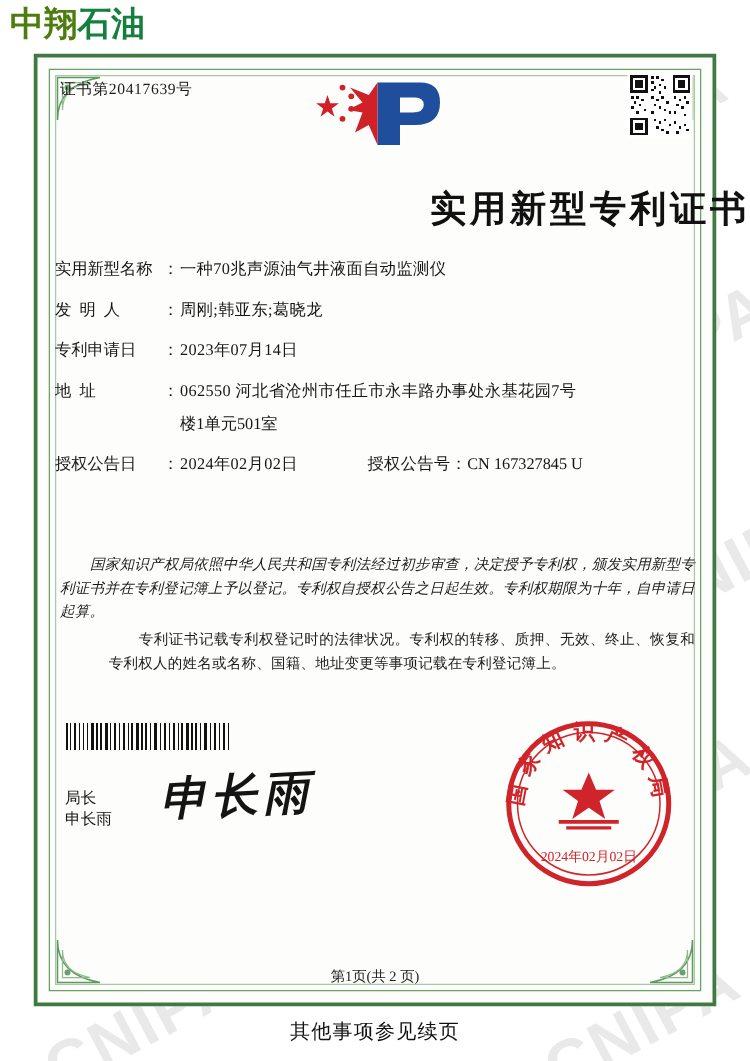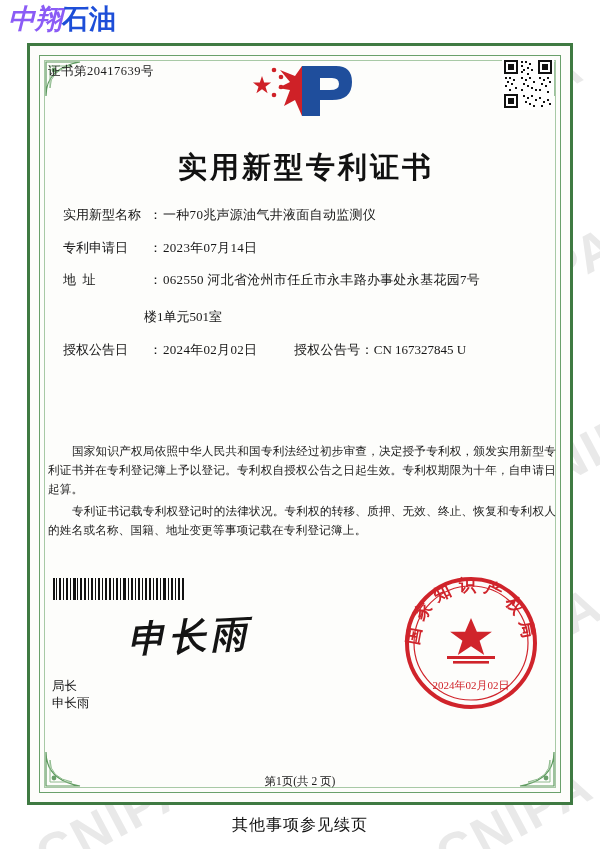--- a/index.html
+++ b/index.html
@@ -34,22 +34,22 @@
     left: 8px;
     top: 4px;
     z-index: 6;
     font-family: "Liberation Sans", sans-serif;
     font-weight: 700;
     font-size: 27px;
     letter-spacing: 0px;
     line-height: 30px;
     white-space: nowrap;
   }
-  .logo .red { color: #8b5cf6; font-style: italic; }
-  .logo .blue { color: #1d4ed8; }
+  .logo .red { color: #4d7c0f; }
+  .logo .blue { color: #15803d; }
 
   
   .cert {
     position: absolute;
     left: 27px;
     top: 43px;
     width: 546px;
     height: 762px;
     background: #fdfdfb;
     border: 3px solid #3f7a42;
@@ -117,21 +117,21 @@
     top: 60px;
     transform: translateX(-50%);
     width: 120px;
     height: 62px;
   }
 
   .title {
     position: absolute;
     left: 12px; right: 0;
     top: 148px;
-    text-align: center;
+    text-align: right;
     font-size: 29px;
     font-weight: 700;
     letter-spacing: 3px;
     color: #111;
     font-family: "Liberation Serif", serif;
   }
 
   .fields {
     position: absolute;
     left: 44px;
@@ -143,37 +143,36 @@
     margin-bottom: 12.5px;
     font-size: 13px;
     color: #161616;
     line-height: 20px;
   }
   .flabel {
     display: inline-block;
     width: 86px;
     vertical-align: top;
     letter-spacing: 0px;
-    padding-left: 19px;
   }
   .flabel.sp { letter-spacing: 6.5px; }
   .fcolon {
     display: inline-block;
     width: 14px;
     vertical-align: top;
   }
   .fvalue {
     display: inline-block;
     vertical-align: top;
     letter-spacing: 0.3px;
     text-align: right;
   }
   .faddr2 {
     margin-left: 100px;
-    margin-top: 17px;
+    margin-top: 6px;
     display: block;
     font-size: 13px;
   }
   .frow-inline2 {
     position: absolute;
     left: 250px;
     top: 0;
     font-size: 13px;
   }
   .frow-inline2 .lbl { letter-spacing: 0.3px; text-align: right; }
@@ -182,40 +181,39 @@
     position: absolute;
     left: 48px;
     right: 44px;
     font-size: 11.6px;
     line-height: 19px;
     color: #1b1b1b;
     text-align: justify;
     text-indent: 24px;
     letter-spacing: 0.2px;
   }
-  .para1 { top: 442px; }
-  .para2 { top: 502px; }
+  .para1 { top: 442px; font-style: italic; }
+  .para2 { top: 502px; margin-left: 39px; }
 
   .barcode {
     position: absolute;
     left: 52px;
     top: 578px;
     width: 132px;
     height: 22px;
   }
   .barcode svg { display: block; }
 
   .sig-label {
     position: absolute;
     left: 52px;
     top: 630px;
     font-size: 12.5px;
     line-height: 17px;
     color: #151515;
-    margin-top: 48px;
   }
   .sig-script {
     position: absolute;
     left: 128px;
     top: 612px;
     font-size: 37px;
     font-family: "Liberation Serif", serif;
     font-style: italic;
     font-weight: 700;
     color: #141414;
@@ -390,20 +388,21 @@
         <circle cx="41" cy="27" r="2.3"></circle>
         <circle cx="34" cy="35" r="2.3"></circle>
       </g>
     </svg>
   </div>
 
   <div class="title">实用新型专利证书</div>
 
   <div class="fields" id="fields">
       <div class="frow"><span class="flabel">实用新型名称</span><span class="fcolon">：</span><span class="fvalue">一种70兆声源油气井液面自动监测仪</span></div>
+      <div class="frow"><span class="flabel sp">发明人</span><span class="fcolon">：</span><span class="fvalue">周刚;韩亚东;葛晓龙</span></div>
       <div class="frow"><span class="flabel">专利申请日</span><span class="fcolon">：</span><span class="fvalue">2023年07月14日</span></div>
       <div class="frow"><span class="flabel sp">地址</span><span class="fcolon">：</span><span class="fvalue">062550 河北省沧州市任丘市永丰路办事处永基花园7号</span><span class="faddr2">楼1单元501室</span></div>
       <div class="frow"><span class="flabel">授权公告日</span><span class="fcolon">：</span><span class="fvalue">2024年02月02日</span><span class="frow-inline2"><span class="lbl">授权公告号：</span><span>CN 167327845 U</span></span></div>
     </div>
 
   <div class="para para1">国家知识产权局依照中华人民共和国专利法经过初步审查，决定授予专利权，颁发实用新型专利证书并在专利登记簿上予以登记。专利权自授权公告之日起生效。专利权期限为十年，自申请日起算。</div>
   <div class="para para2">专利证书记载专利权登记时的法律状况。专利权的转移、质押、无效、终止、恢复和专利权人的姓名或名称、国籍、地址变更等事项记载在专利登记簿上。</div>
 
   <div class="barcode">
     <svg width="132" height="22" viewBox="0 0 132 22" shape-rendering="crispEdges">

